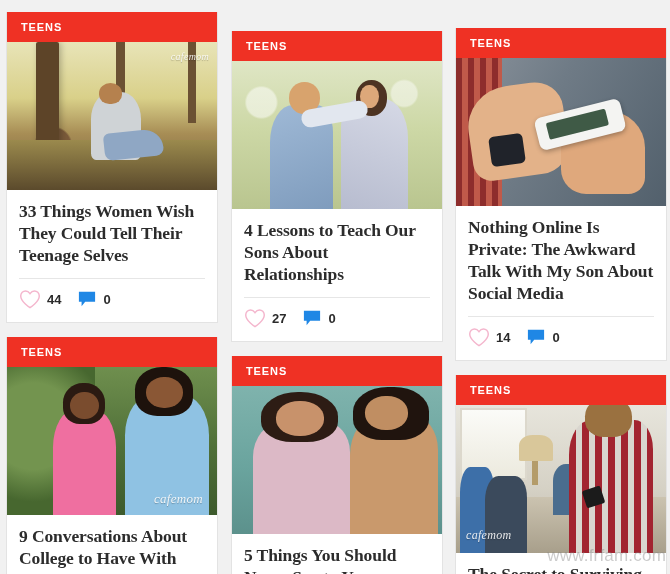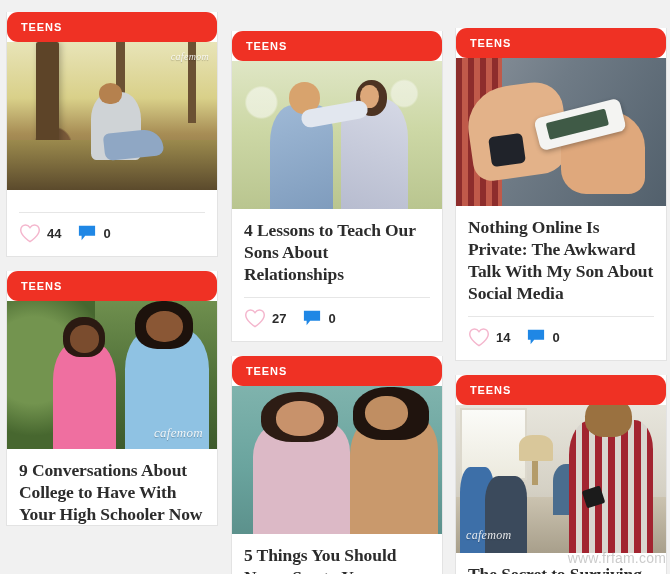--- a/index.html
+++ b/index.html
@@ -36,21 +36,20 @@
     position:relative;
     overflow:hidden;
   }
   .banner{
     background:#ef3124;
     height:30px;
     display:flex;
     align-items:center;
     padding-left:14px;
     box-sizing:border-box;
-    border-radius:11px;
   }
   .banner span{
     color:#ffffff;
     font-size:11px;
     font-weight:bold;
     letter-spacing:.9px;
     font-family:"Liberation Sans",sans-serif;
   }
   .photo{
     position:relative;
@@ -216,21 +215,21 @@
     background:#3b4a5c;border-radius:32% 28% 0 0;}
   .sc-room .b3{position:absolute;left:46%;top:40%;width:18%;height:34%;
     background:#4a6d8e;border-radius:34% 30% 0 0;}
   .sc-room .ph{position:absolute;right:30%;top:56%;width:9%;height:12%;
     background:#1b1b1b;border-radius:2px;transform:rotate(-18deg);}
 
   .sitewm{
     position:absolute;
     right:4px;bottom:8px;
     font-family:"Liberation Sans",sans-serif;
-    font-size:14px;
+    font-size:17px;
     color:rgba(130,130,130,.42);
     letter-spacing:.2px;
     pointer-events:none;
     z-index:50;
   }
 </style>
 </head>
 <body>
 
 <div id="grid">
@@ -247,20 +246,21 @@
             <div class="tr t2"></div>
             <div class="tr t3"></div>
           <div class="gr"></div>
             <div class="girl"></div>
             <div class="jeans"></div>
             <div class="head"></div>
         </div>
         <div class="wm top">cafemom</div>
       </div>
       <div class="body">
+        <h3 class="title">33 Things Women Wish They Could Tell Their Teenage Selves</h3>
         <div class="rule"></div>
       </div>
       <div class="meta">
         <svg class="heart" viewBox="0 0 24 22">
           <path d="M12 20.5C12 20.5 1.8 14.2 1.8 7.7c0-3.3 2.6-5.6 5.3-5.6 2.2 0 3.8 1.4 4.9 3 1.1-1.6 2.7-3 4.9-3 2.7 0 5.3 2.3 5.3 5.6 0 6.5-10.2 12.8-10.2 12.8z" fill="none" stroke="#f4b6cd" stroke-width="1.6"></path>
         </svg>
         <span class="count">44</span>
         <svg class="bubble" viewBox="0 0 22 20">
           <path d="M2 2h18v11H9l-4 5v-5H2z" fill="#1f87e5"></path>
         </svg>

